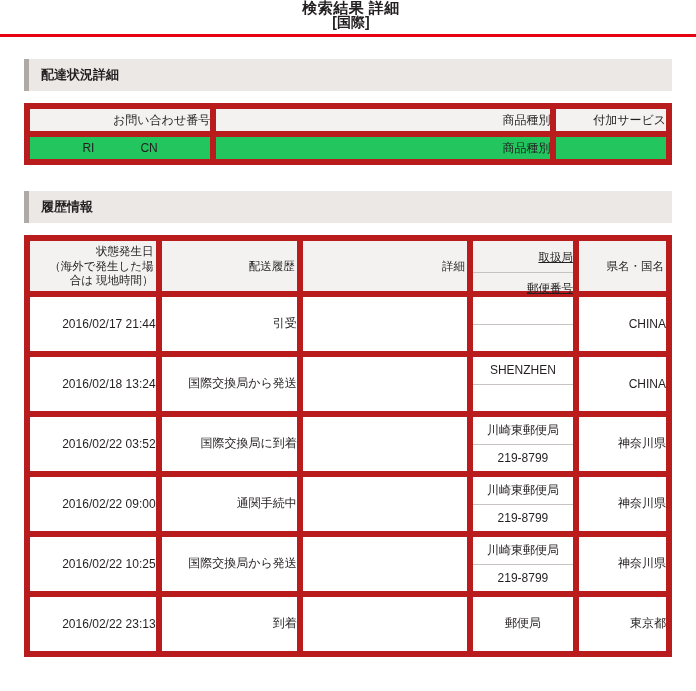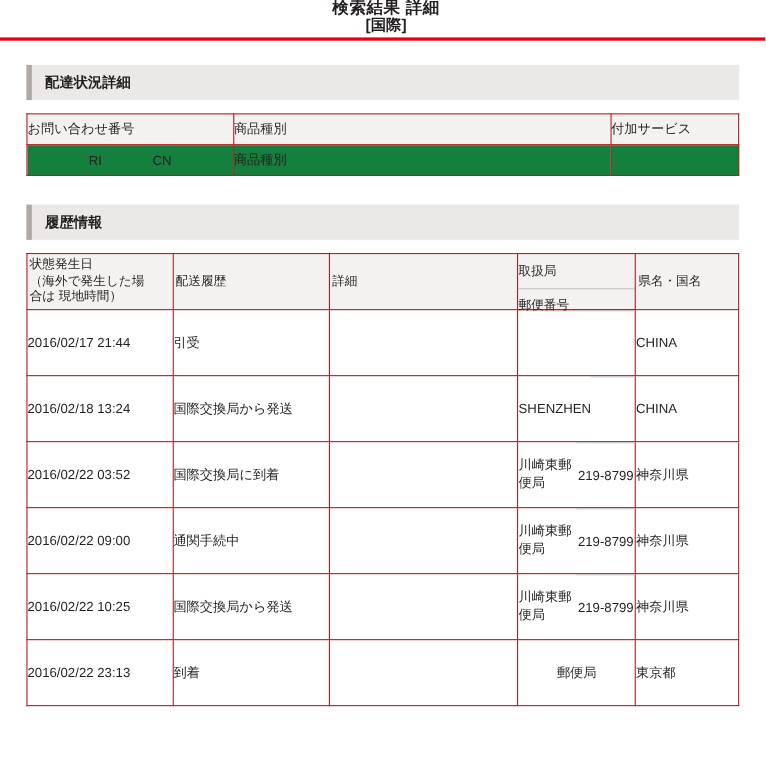--- a/index.html
+++ b/index.html
@@ -66,37 +66,37 @@
   
   .tbl-wrap {
     margin: 12px 24px 0 24px;
   }
   table {
     border-collapse: collapse;
     width: 100%;
     table-layout: fixed;
   }
   table td, table th {
-    border: 1px solid #b91c1c;
+    border: 6px solid #b91c1c;
     font-weight: normal;
     font-size: 12px;
     color: #231f20;
-    text-align: left;
+    text-align: right;
     vertical-align: middle;
     padding: 0;
   }
   
   #inquiry-table th {
     background: #f4f2f1;
     height: 28px;
     font-size: 12px;
   }
   #inquiry-table td {
     height: 28px;
-    background: #15803d;
+    background: #22c55e;
     font-size: 12px;
   }
   .tracking-no {
     display: flex;
     justify-content: center;
     align-items: center;
     gap: 46px;
     font-size: 12px;
   }
 
@@ -111,20 +111,21 @@
     height: 60px;
     background: #ffffff;
     font-size: 12px;
   }
   #history-table td.office {
     padding: 0;
     height: 60px;
   }
   .office-stack {
     display: flex;
+    flex-direction: column;
     height: 100%;
   }
   .office-stack .office-name,
   .office-stack .office-zip {
     flex: 1 1 50%;
     display: flex;
     align-items: center;
     justify-content: center;
     font-size: 12px;
   }
@@ -136,21 +137,21 @@
   }
   .hdr-office-top {
     height: 30px;
     line-height: 30px;
   }
   .hdr-office-bottom {
     height: 18px;
     line-height: 30px;
     border-top: 1px solid #c8c3c0;
   }
-  .hdr-split { padding: 0 !important; }
+  .hdr-split { padding: 0 !important; text-decoration: underline; }
   .nowrap { white-space: nowrap; }
   .date-cell { font-size: 12px; }
 </style>
 </head>
 <body>
 
 <div class="page">
 
   <div class="page-header">
     <span class="title-main">検索結果 詳細</span>

